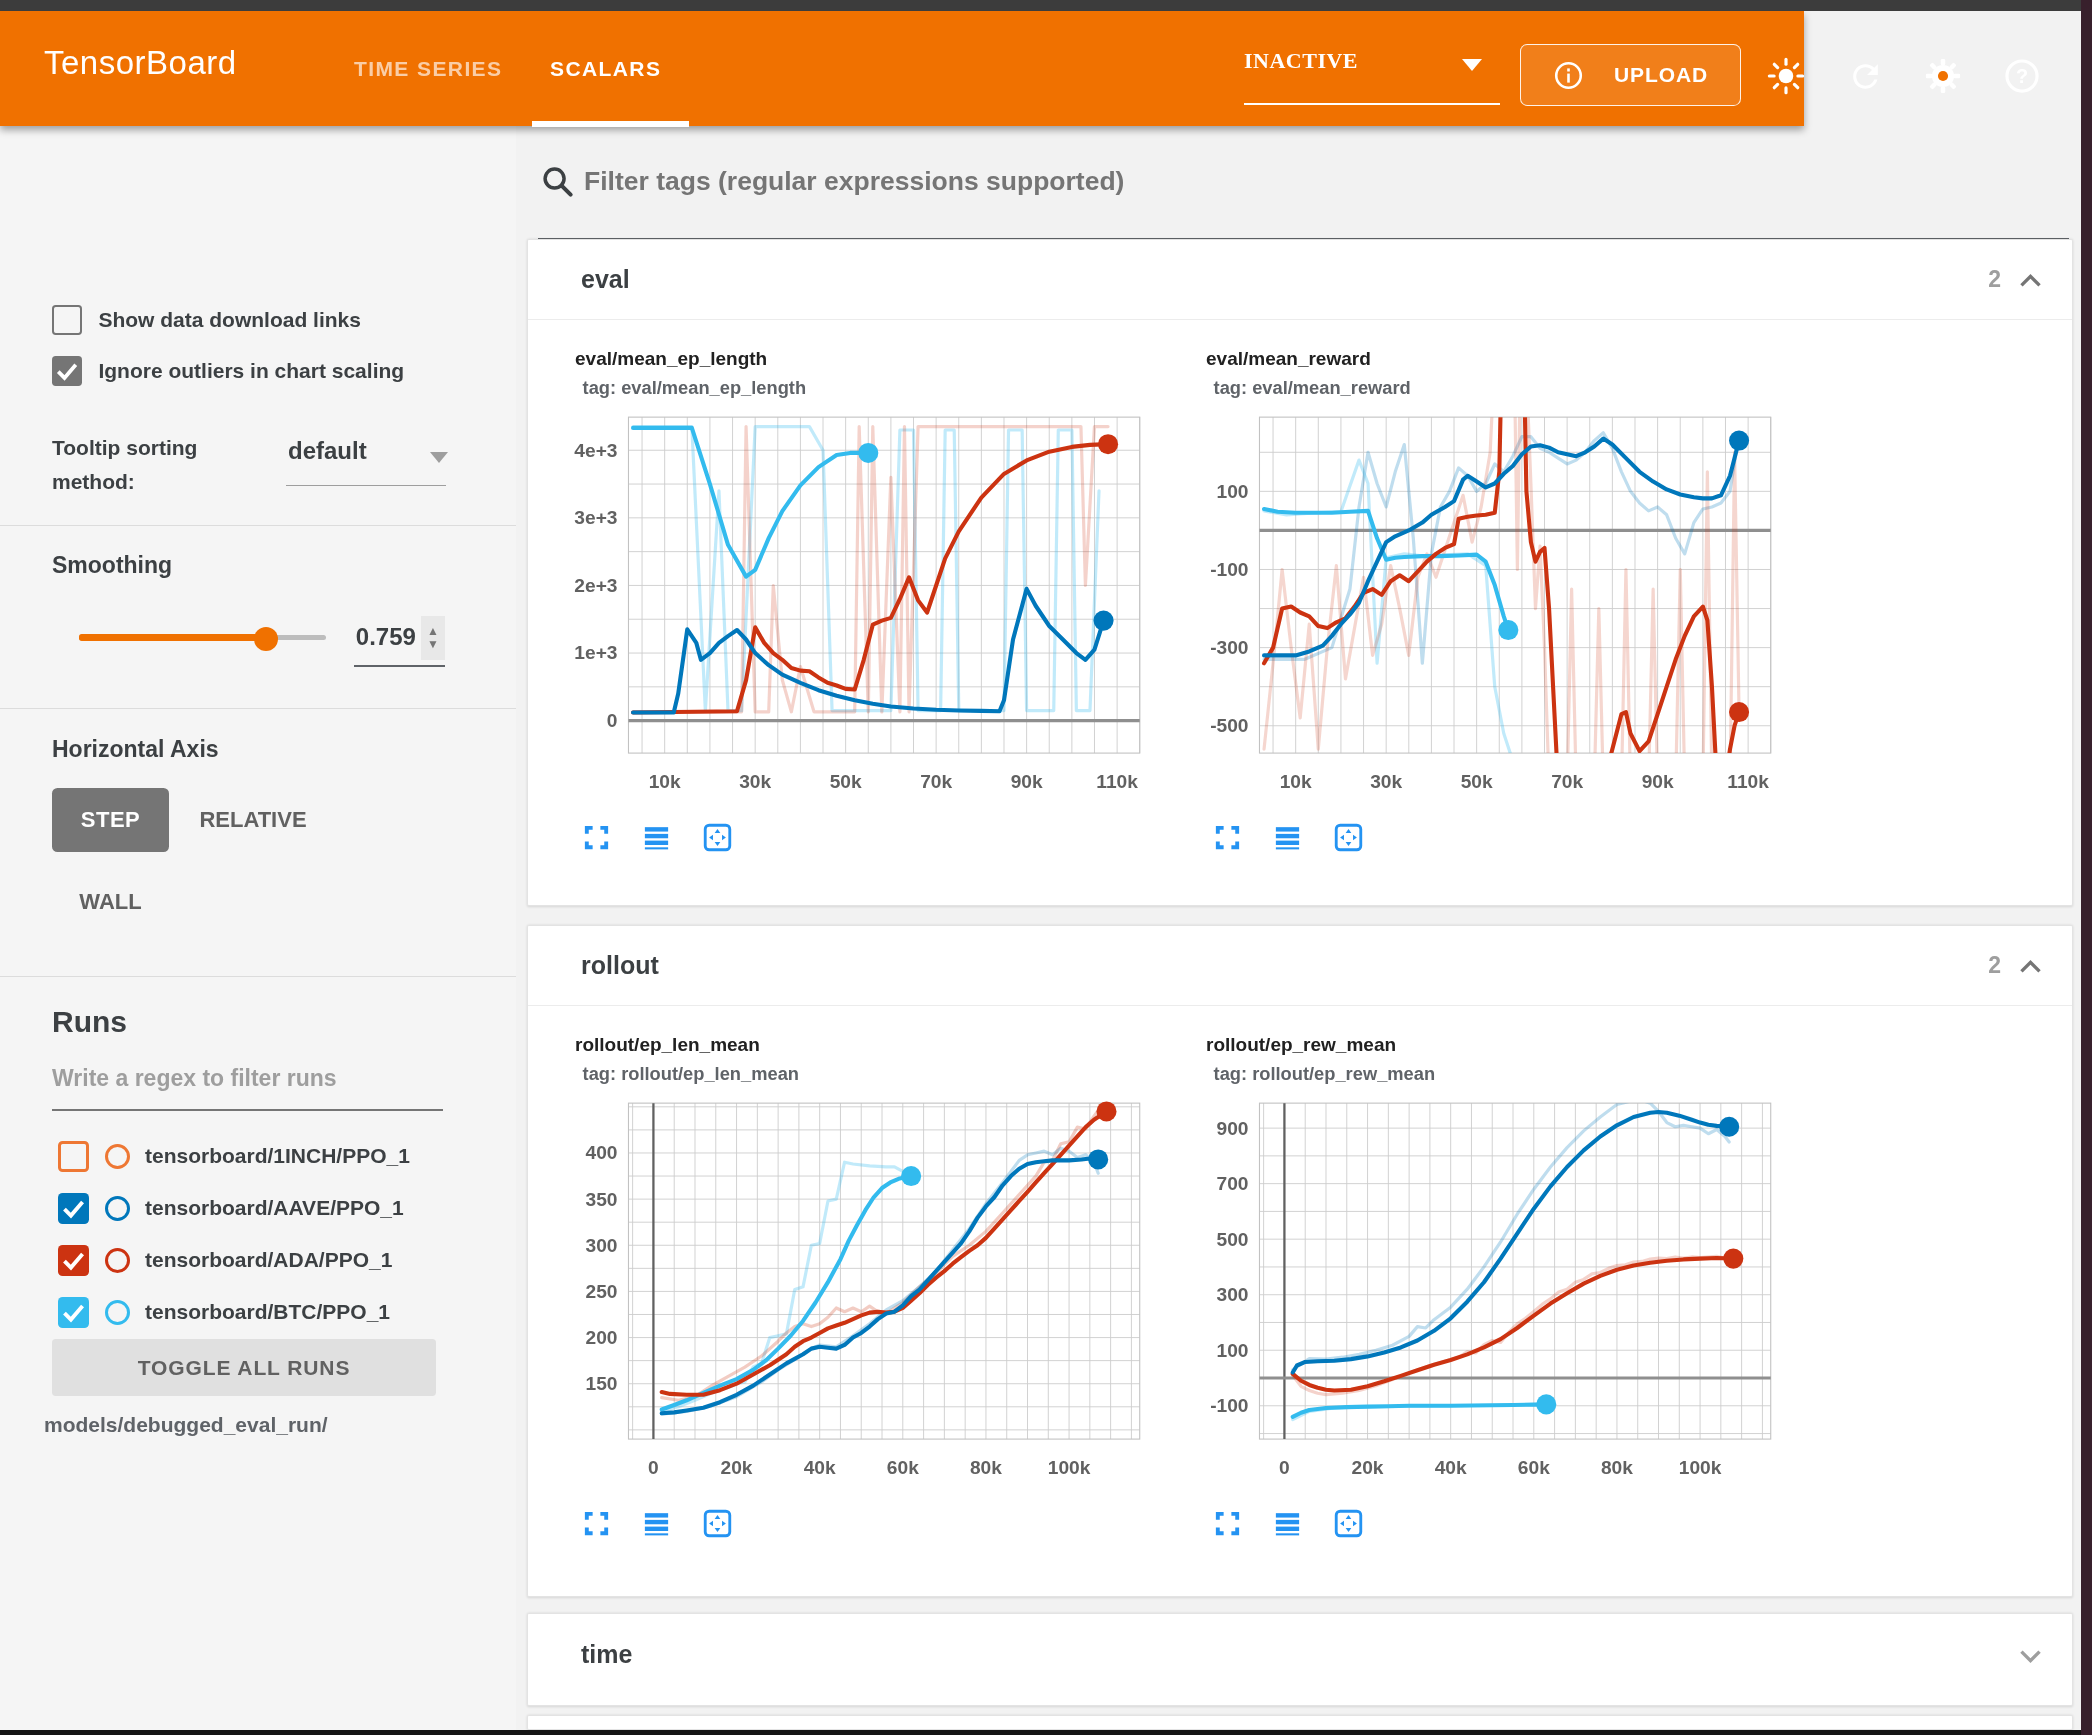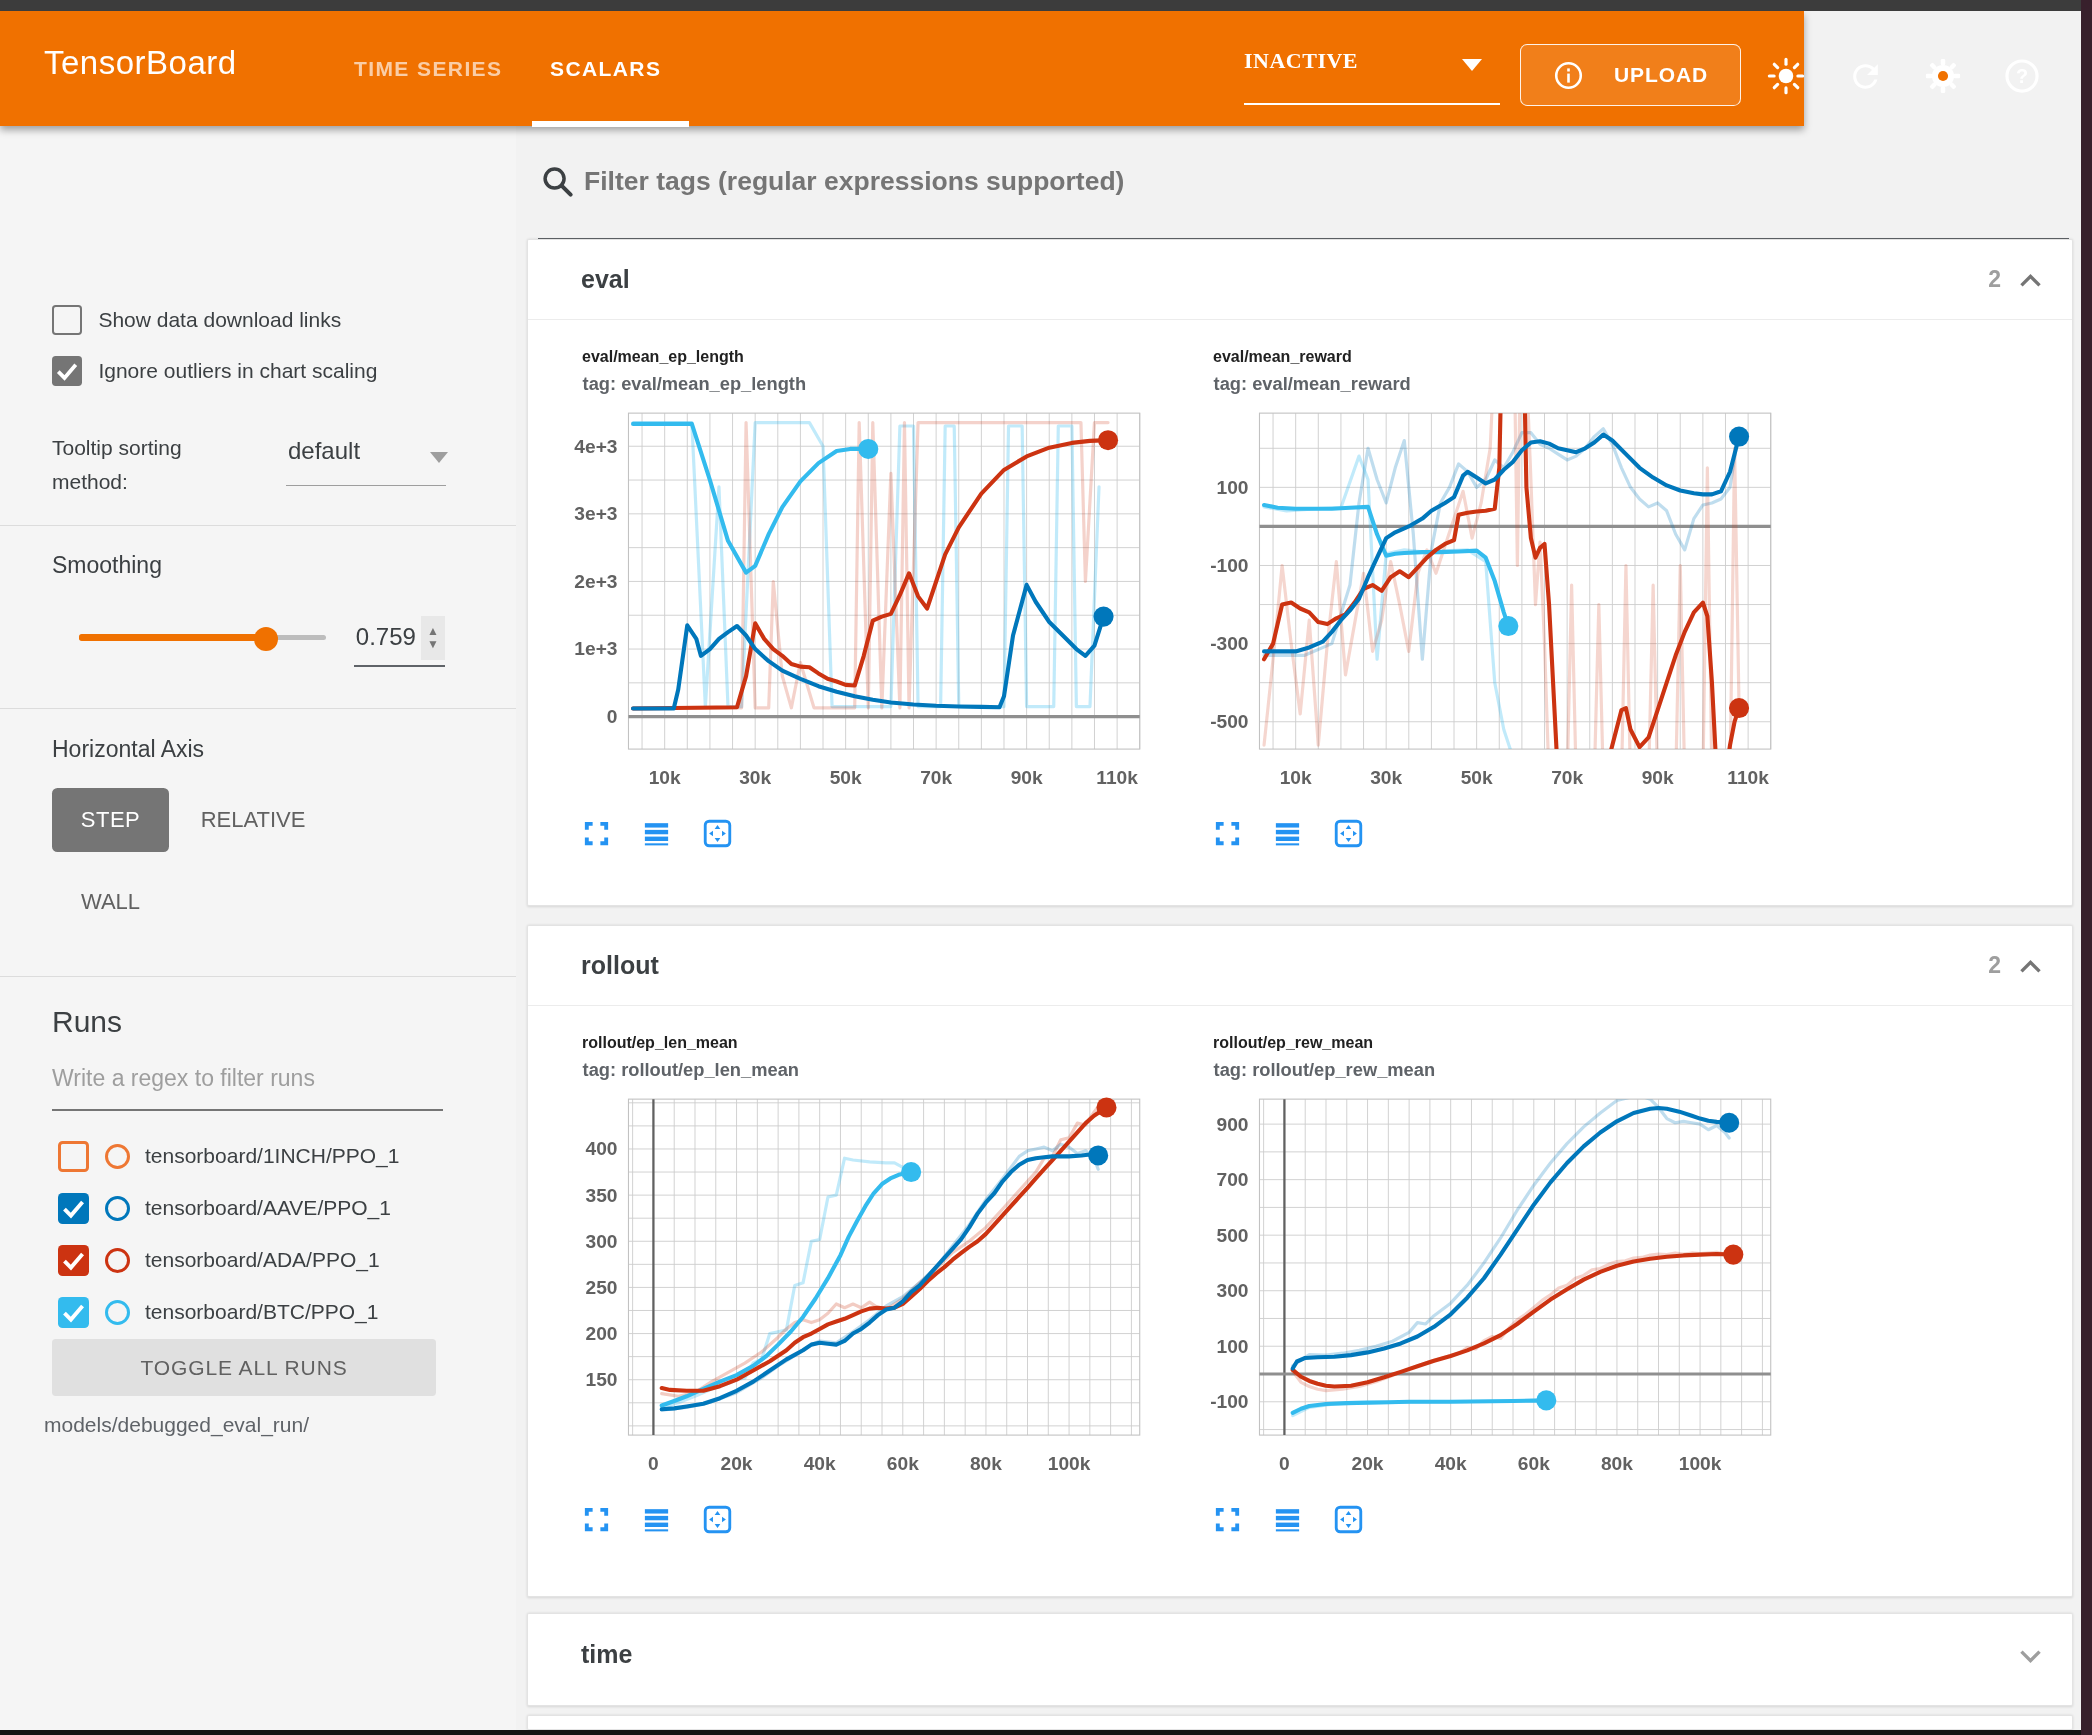--- a/index.html
+++ b/index.html
@@ -25,21 +25,21 @@
   #status-dd .caret { position:absolute; right:18.3px; top:11px; width:0; height:0;
         border-left:10px solid transparent; border-right:10px solid transparent; border-top:12px solid #fff; }
   #status-dd .uline { position:absolute; left:0; bottom:0; width:100%; height:1.8px; background:#fff; }
   #upload-btn { left:1520px; top:33px; width:221px; height:62px; border:1.8px solid rgba(255,255,255,0.9);
         border-radius:7.3px; background:rgba(255,255,255,0.10); display:flex; align-items:center;
         justify-content:center; gap:30px; color:#fff; cursor:pointer; }
   #upload-btn .lbl { font-size:21px; font-weight:700; letter-spacing:0.9px; }
   .hdr-icon { top:44px; width:42px; height:42px; display:flex; align-items:center; justify-content:center; cursor:pointer; }
 
   
-  #sidebar { left:0; top:126px; width:516px; height:1604px; background:#f5f5f5; z-index:10; }
+  #sidebar { left:0; top:126px; width:516px; height:1604px; background:#f5f5f5; z-index:10;font-weight:bold; }
   .sb-divider { left:0; width:516px; height:0.9px; background:#dcdcdc; }
   .cb-row { left:52px; display:flex; align-items:center; gap:16.4px; }
   .cb-box { width:30px; height:30px; border-radius:3.7px; flex:0 0 auto; position:relative; }
   .cb-box.unchecked { border:2.7px solid #757575; background:transparent; }
   .cb-box.checked-gray { background:#757575; }
   .cb-label { font-size:21px; color:#3c4043; white-space:nowrap; }
   #tooltip-label { left:52px; top:305px; font-size:21px; color:#3c4043; line-height:1.6; }
   #tooltip-select { left:288px; top:311px; width:160px; height:48px; cursor:pointer; }
   #tooltip-select .val { font-size:24px; color:#3c4043; }
   #tooltip-select .caret { position:absolute; right:0; top:14.6px; width:0; height:0;
@@ -85,21 +85,21 @@
           display:flex; align-items:center; cursor:pointer; }
   .card-title { margin-left:53px; font-size:25px; color:#3c4043; }
   .card-count { position:absolute; right:71px; font-size:23px; color:#9e9e9e; }
   .card-chevron { position:absolute; right:25.6px; top:25.6px; width:31px; height:31px; }
   #card-eval   { top:113px; height:667px; }
   #card-rollout{ top:799px; height:672px; }
   #card-time   { top:1487px; height:93px; overflow:hidden; }
   #card-next   { top:1589px; height:14.6px; }
   .chart-block { position:absolute; top:108px; width:621px; }
   .cb-1 { left:40px; } .cb-2 { left:671px; }
-  .chart-title { font-size:16px; color:#212121; margin-left:14px; }
+  .chart-title { font-size:19px; color:#212121; margin-left:7px; }
   .chart-tag { font-size:18.3px; color:#5f6368; margin-left:14.6px; margin-top:7.3px; }
   .chart-svg-wrap { margin-top:9.1px; }
   .chart-actions { display:flex; gap:27.4px; margin-left:12.8px; margin-top:1.8px; }
   .chart-actions .act { width:33px; height:33px; cursor:pointer; }
 </style>
 </head>
 <body>
 
 <div class="abs" id="top-dark"></div>
 <div class="abs" id="bottom-dark"></div>

